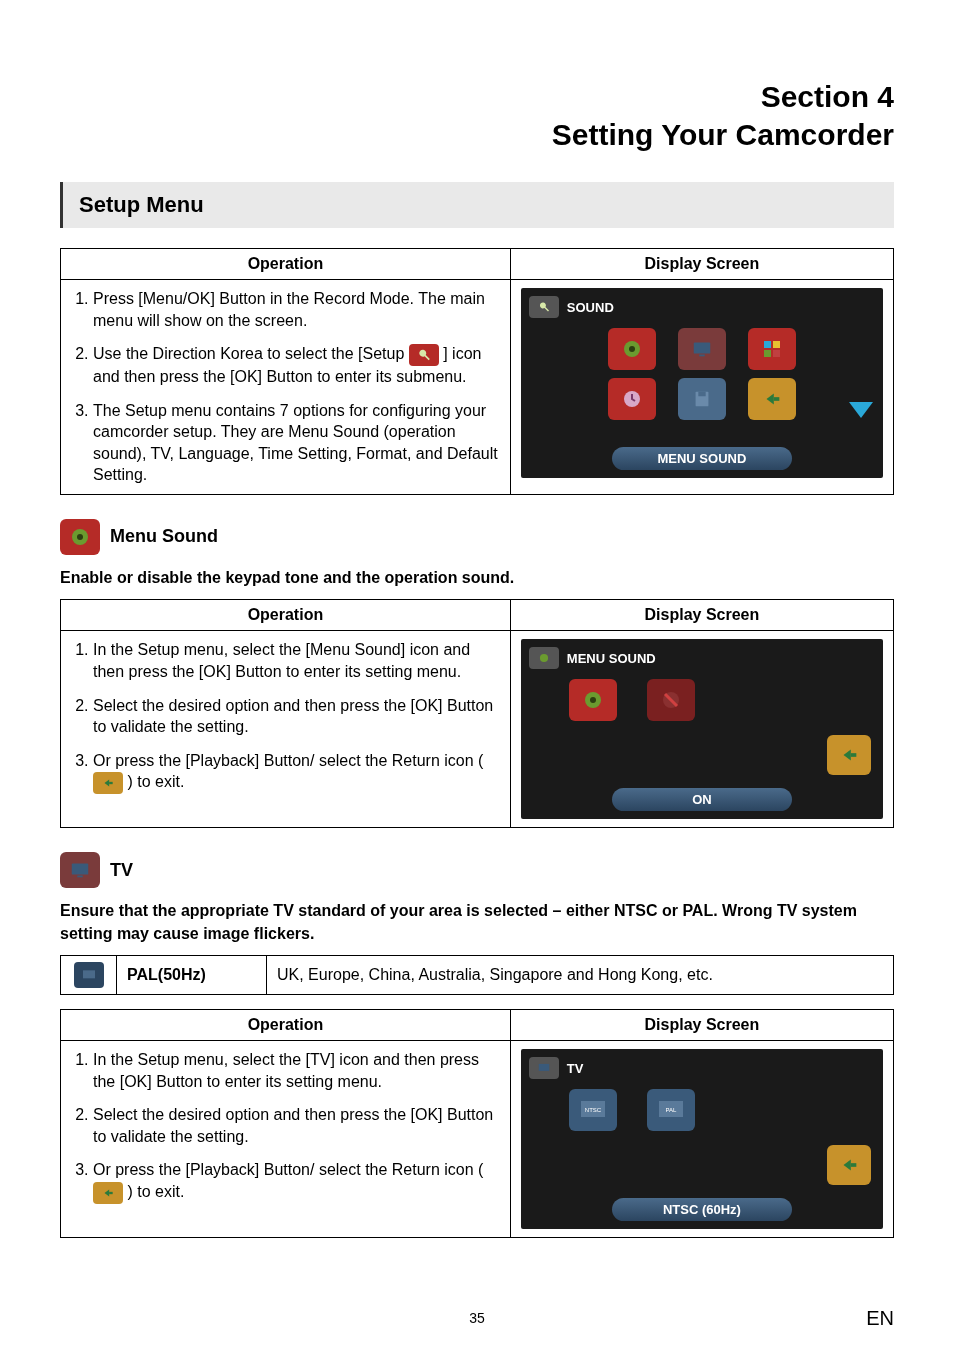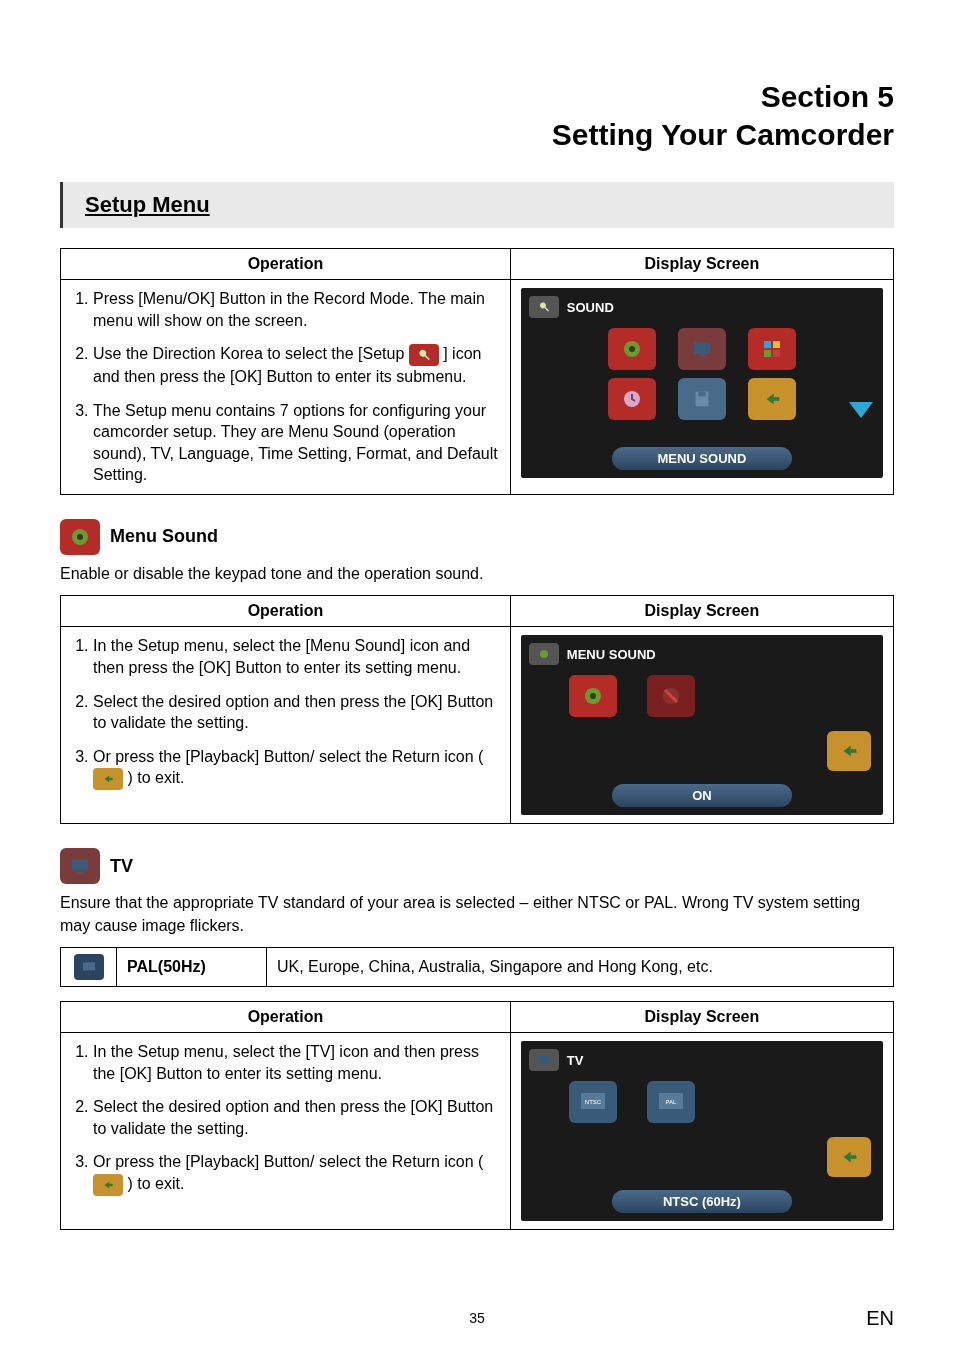--- a/index.html
+++ b/index.html
@@ -18,23 +18,22 @@
     font-weight: bold;
     margin: 30px 0 30px 0;
   }
   .section-head .line1 { font-size: 30px; margin-bottom: 4px; }
   .section-head .line2 { font-size: 30px; }
   .bar {
     background: #e9e9e9;
     border-left: 3px solid #333;
     font-size: 22px;
     font-weight: bold;
-    padding: 10px 22px;
+    padding: 10px 16px;
     margin: 0 0 20px 0;
-    text-decoration: underline;
   }
   table.op-table {
     width: 100%;
     border-collapse: collapse;
     margin-bottom: 18px;
   }
   table.op-table th {
     border: 1px solid #000;
     font-weight: bold;
     text-align: center;
@@ -119,21 +118,21 @@
   .sub-head .ico {
     width: 40px; height: 36px;
     background: #b52b27;
     border-radius: 6px;
     display: flex; align-items: center; justify-content: center;
   }
   .sub-head .label {
     font-weight: bold;
     font-size: 18px;
   }
-  .desc { margin: 4px 0 10px 0; line-height: 1.4; }
+  .desc { margin: 12px 0 10px 0; line-height: 1.4; font-weight: bold; }
   table.info {
     width: 100%;
     border-collapse: collapse;
     margin: 10px 0 14px 0;
   }
   table.info td {
     border: 1px solid #000;
     padding: 6px 10px;
     font-size: 16px;
     vertical-align: middle;
@@ -166,21 +165,21 @@
     position: absolute;
     bottom: 20px; right: 60px;
     font-size: 20px;
   }
   svg { display: block; }
 </style>
 </head>
 <body>
 
 <div class="section-head">
-  <div class="line1">Section 5</div>
+  <div class="line1">Section 4</div>
   <div class="line2">Setting Your Camcorder</div>
 </div>
 
 <div class="bar">Setup Menu</div>
 
 <table class="op-table">
   <tbody>
       <tr>
     <th>Operation</th>
     <th class="screen-cell">Display Screen</th>

